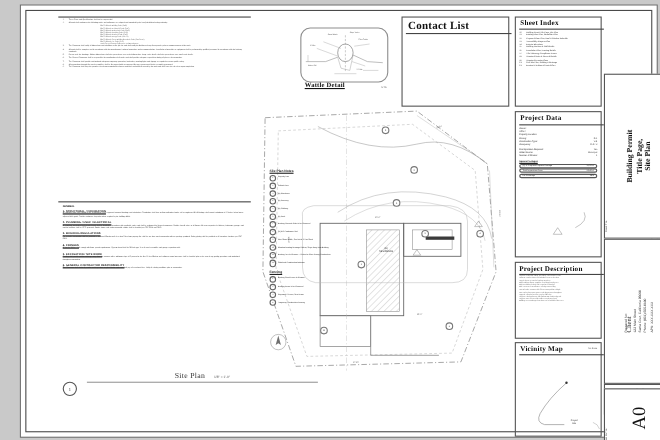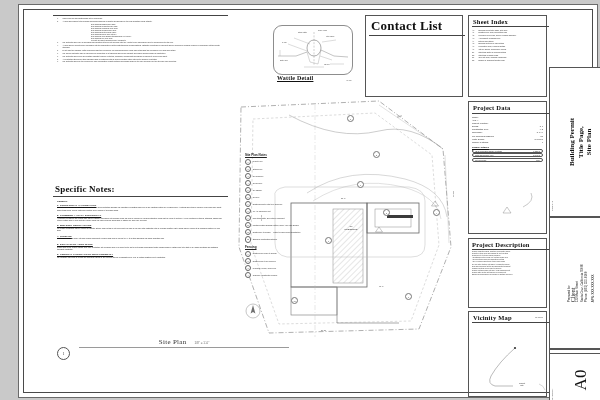--- a/index.html
+++ b/index.html
@@ -84,21 +84,21 @@
               border-radius:50%;font-size:1.8px;color:#444;display:flex;
               align-items:center;justify-content:center;background:#fff;}
   .key-text{font-size:1.7px;line-height:2.2px;color:#2d2d2d;}
 
   #spFencing{position:absolute;left:16px;top:148px;width:60px;}
   #spFencingTitle{font-size:3px;font-weight:bold;text-decoration:underline;color:#222;
                   margin-bottom:1.5px;}
 
   
   #contactList{left:346px;top:10px;width:98px;height:82px;}
-  #clTitle{font-size:13px;margin:2px 0 0 5px;}
+  #clTitle{font-size:10px;margin:2px 0 0 5px;}
 
   #sheetIndex{left:449px;top:10px;width:79px;height:82px;}
   #siTitle{font-size:6.5px;margin:2px 0 1px 4px;}
   .si-row{display:flex;gap:1.5px;margin-bottom:.5px;align-items:baseline;}
   .si-id{flex:0 0 5px;font-size:1.8px;color:#333;}
   .si-name{flex:1;font-size:1.8px;color:#2b2b2b;line-height:2.3px;}
 
   #projectData{left:449px;top:96px;width:79px;height:133px;}
   #pdTitle{font-size:6.5px;margin:2px 0 2px 4px;}
   .pd-row{display:flex;justify-content:space-between;font-size:2px;color:#2b2b2b;
@@ -193,21 +193,20 @@
           </div>
           <div class="num-row">
             <span class="n">9.</span>
             <span class="t">The Contractor shall keep the premises free from accumulation of waste materials and rubbish caused by the work and shall leave the site clean upon completion.</span>
           </div>
         </div>
     </div>
   </div>
 
   <div class="panel" id="specificNotes">
-    <div class="panel-title" id="snTitle">Specific Notes:</div>
     <div class="rule" style="margin:0 2px 2px 2px;"></div>
     <div class="sub-head-plain" style="margin-left:6px;">GENERAL</div>
     <div id="snSections" style="margin:0 4px 0 6px;">
         <div class="sub-head" style="margin-left: 0px;">1.  STRUCTURAL / FOUNDATION</div>
         <div class="micro">All structural work shall conform to the requirements of the approved structural drawings and calculations. Foundations shall bear on firm undisturbed native soil or engineered fill. All footings shall extend a minimum of 12 inches below lowest adjacent finish grade. Provide continuous inspection where required by the building official.</div>
         <div class="sub-head" style="margin-left: 0px;">2.  PLUMBING / HVAC / ELECTRICAL</div>
         <div class="micro">All plumbing, mechanical and electrical work shall be installed in accordance with applicable codes and shall be performed by licensed contractors. Provide shut-off valves at all fixtures. All new receptacles in kitchens, bathrooms, garages and exterior locations shall be GFCI protected. Smoke alarms and carbon monoxide alarms shall be installed per CRC R314 and R315.</div>
         <div class="sub-head" style="margin-left: 0px;">3.  BUILDING REGULATIONS</div>
         <div class="micro">Fire resistive construction shall be provided as indicated. Exterior walls less than 5 feet from property line shall be one-hour rated construction with no openings permitted. Safety glazing shall be provided at all hazardous locations per CRC R308.</div>
         <div class="sub-head" style="margin-left: 0px;">4.  FINISHES</div>

